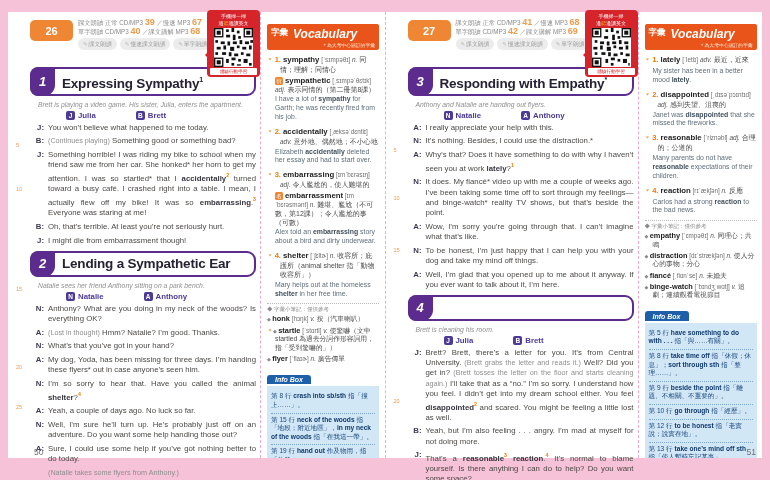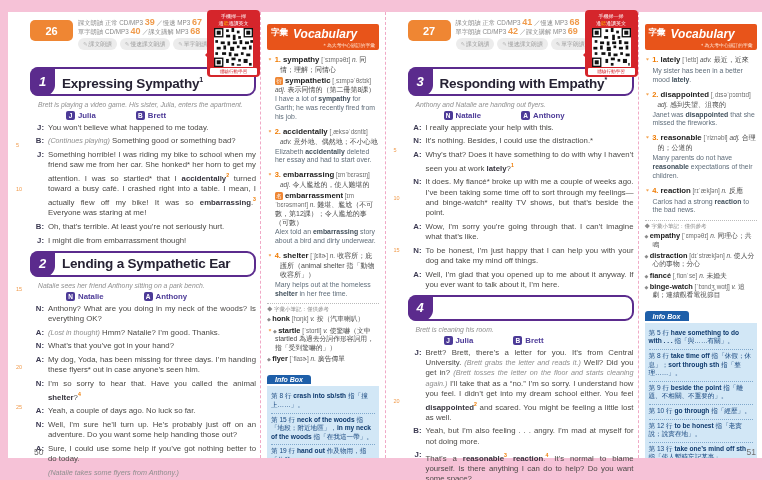--- a/index.html
+++ b/index.html
@@ -30,21 +30,21 @@
   .sec-title sup{font-size:7px;color:#262233;}
   .setting{font-style:italic;color:#8f8f8f;font-size:6.8px;margin:1px 0 3px 8px;}
   .speakers{margin:1px 0 3px 8px;display:flex;gap:12px;}
   .chip{display:flex;align-items:center;gap:3px;margin-left:28px;}
   .chip .box{width:9px;height:9px;background:#4c3a97;color:#fff;font-size:6.5px;font-weight:bold;border-radius:2px;display:flex;align-items:center;justify-content:center;}
   .chip .nm{color:#4c3a97;font-weight:bold;font-size:7.8px;}
   .dline{display:flex;margin:0 0 3.5px 0;}
   .dline .spk{flex:0 0 14px;text-align:right;margin-right:4px;font-weight:bold;color:#3c3a52;font-size:7.8px;line-height:10.2px;}
   .dline .ltext{flex:1;font-size:7.8px;line-height:10.2px;color:#4b4946;text-align:justify;}
   .ltext .b{font-weight:bold;color:#38363f;}
-  .ltext .i,.stage{font-style:italic;color:#8f8f8f;font-size:7.2px;}
+  .ltext .i,.stage{color:#8f8f8f;font-size:7.2px;}
   .sup{color:#ef7a00;font-size:5.2px;vertical-align:super;font-weight:bold;}
   .stage{margin:1px 0 3px 18px;line-height:10px;}
   .pagenum{position:absolute;bottom:1px;font-size:8.5px;color:#6f6f6f;}
   .pagenum.pl{left:6px;margin-left:20px;} .pagenum.pr{right:6px;}
   .gutter-num{position:absolute;left:8px;font-size:5.5px;color:#f09b4c;}
   
   .vocab-head{background:#e8541a;border-radius:2px;color:#fff;padding:3px 4px 2px;margin-bottom:5px;}
   .vocab-head .row{display:flex;align-items:flex-start;gap:5px;}
   .vocab-head .zh{font-size:8.5px;font-weight:bold;}
   .vocab-head .en{font-size:12px;font-weight:bold;font-style:italic;}
@@ -389,21 +389,21 @@
             <div class="dline">
               <span class="spk">N:</span>
               <span class="ltext"><span>It’s nothing. Besides, I could use the distraction.*</span></span>
             </div>
             <div class="dline">
               <span class="spk">A:</span>
               <span class="ltext"><span>Why’s that? Does it have something to do with why I haven’t seen you at work </span><span class="b">lately</span><span>?</span><span class="sup">1</span></span>
             </div>
             <div class="dline">
               <span class="spk">N:</span>
-              <span class="ltext"><span>It does. My fiancé* broke up with me a couple of weeks ago. I’ve been taking some time off to sort through my feelings—and binge-watch* reality TV shows, but that’s beside the point.</span></span>
+              <span class="ltext"><span>It does. My fiancé* video up with me a couple of weeks ago. I’ve been taking some time off to sort through my feelings—and binge-watch* reality TV shows, but that’s beside the point.</span></span>
             </div>
             <div class="dline">
               <span class="spk">A:</span>
               <span class="ltext"><span>Wow, I’m sorry you’re going through that. I can’t imagine what that’s like.</span></span>
             </div>
             <div class="dline">
               <span class="spk">N:</span>
               <span class="ltext"><span>To be honest, I’m just happy that I can help you with your dog and take my mind off things.</span></span>
             </div>
             <div class="dline">

